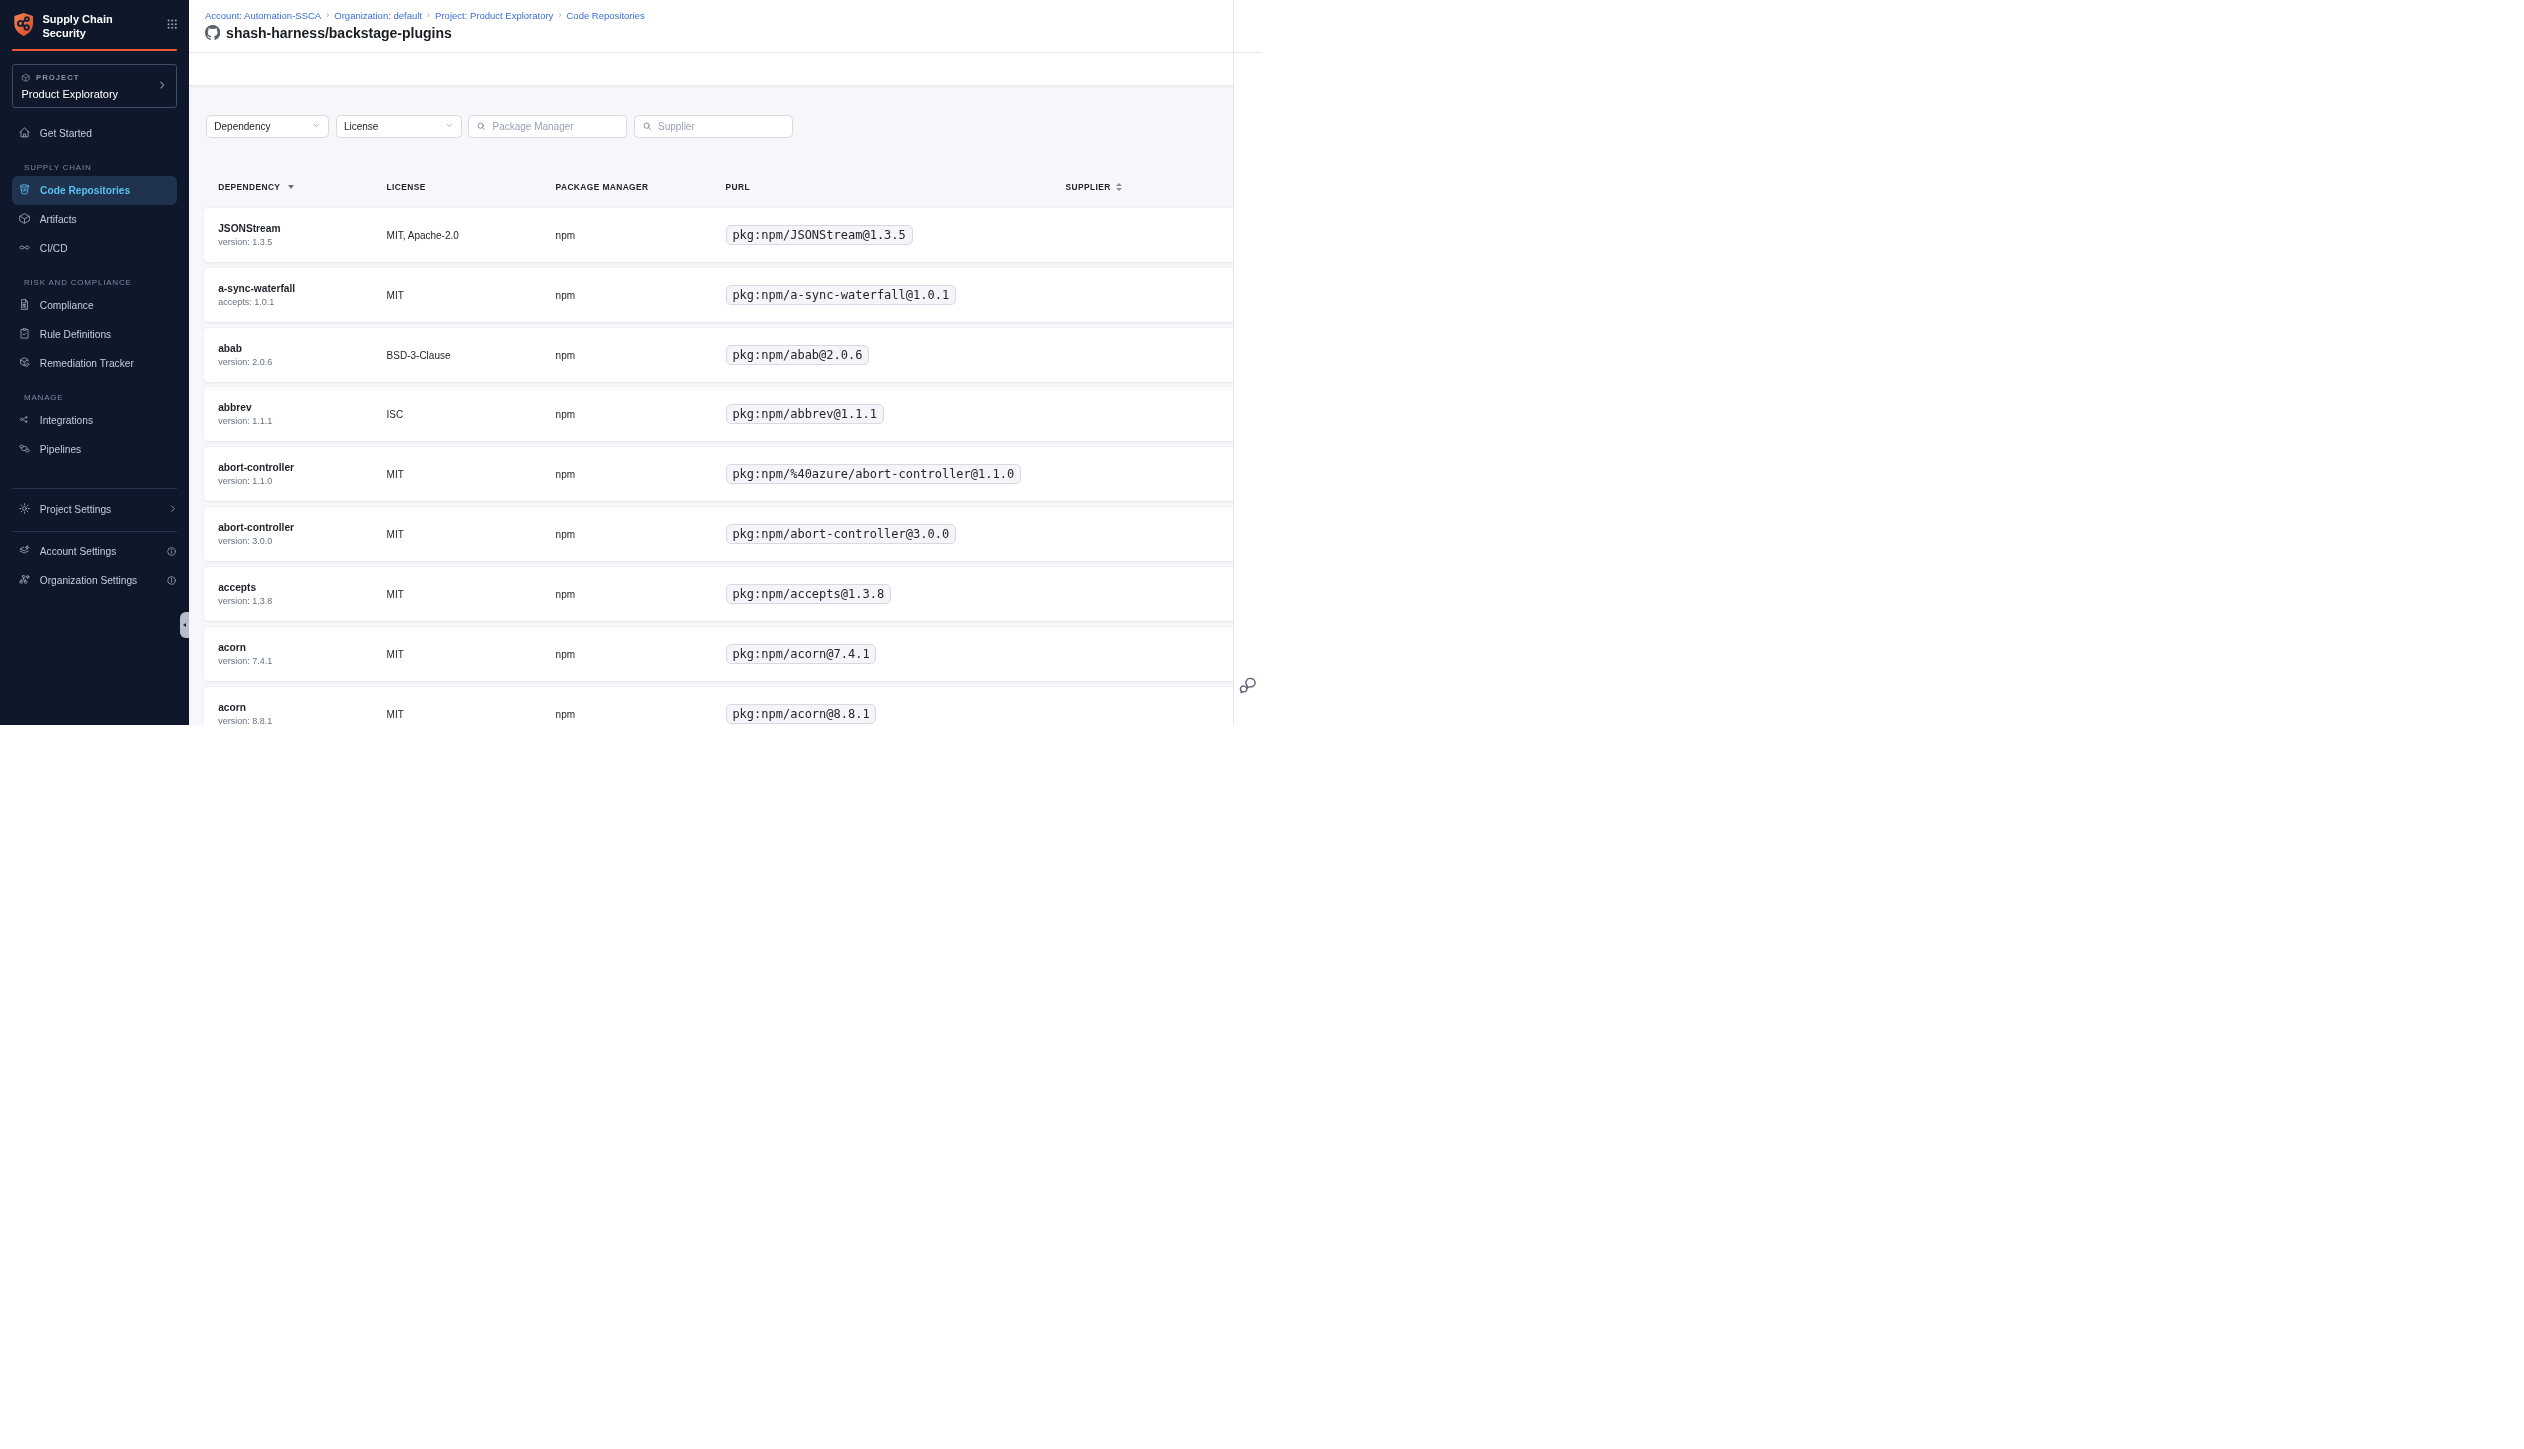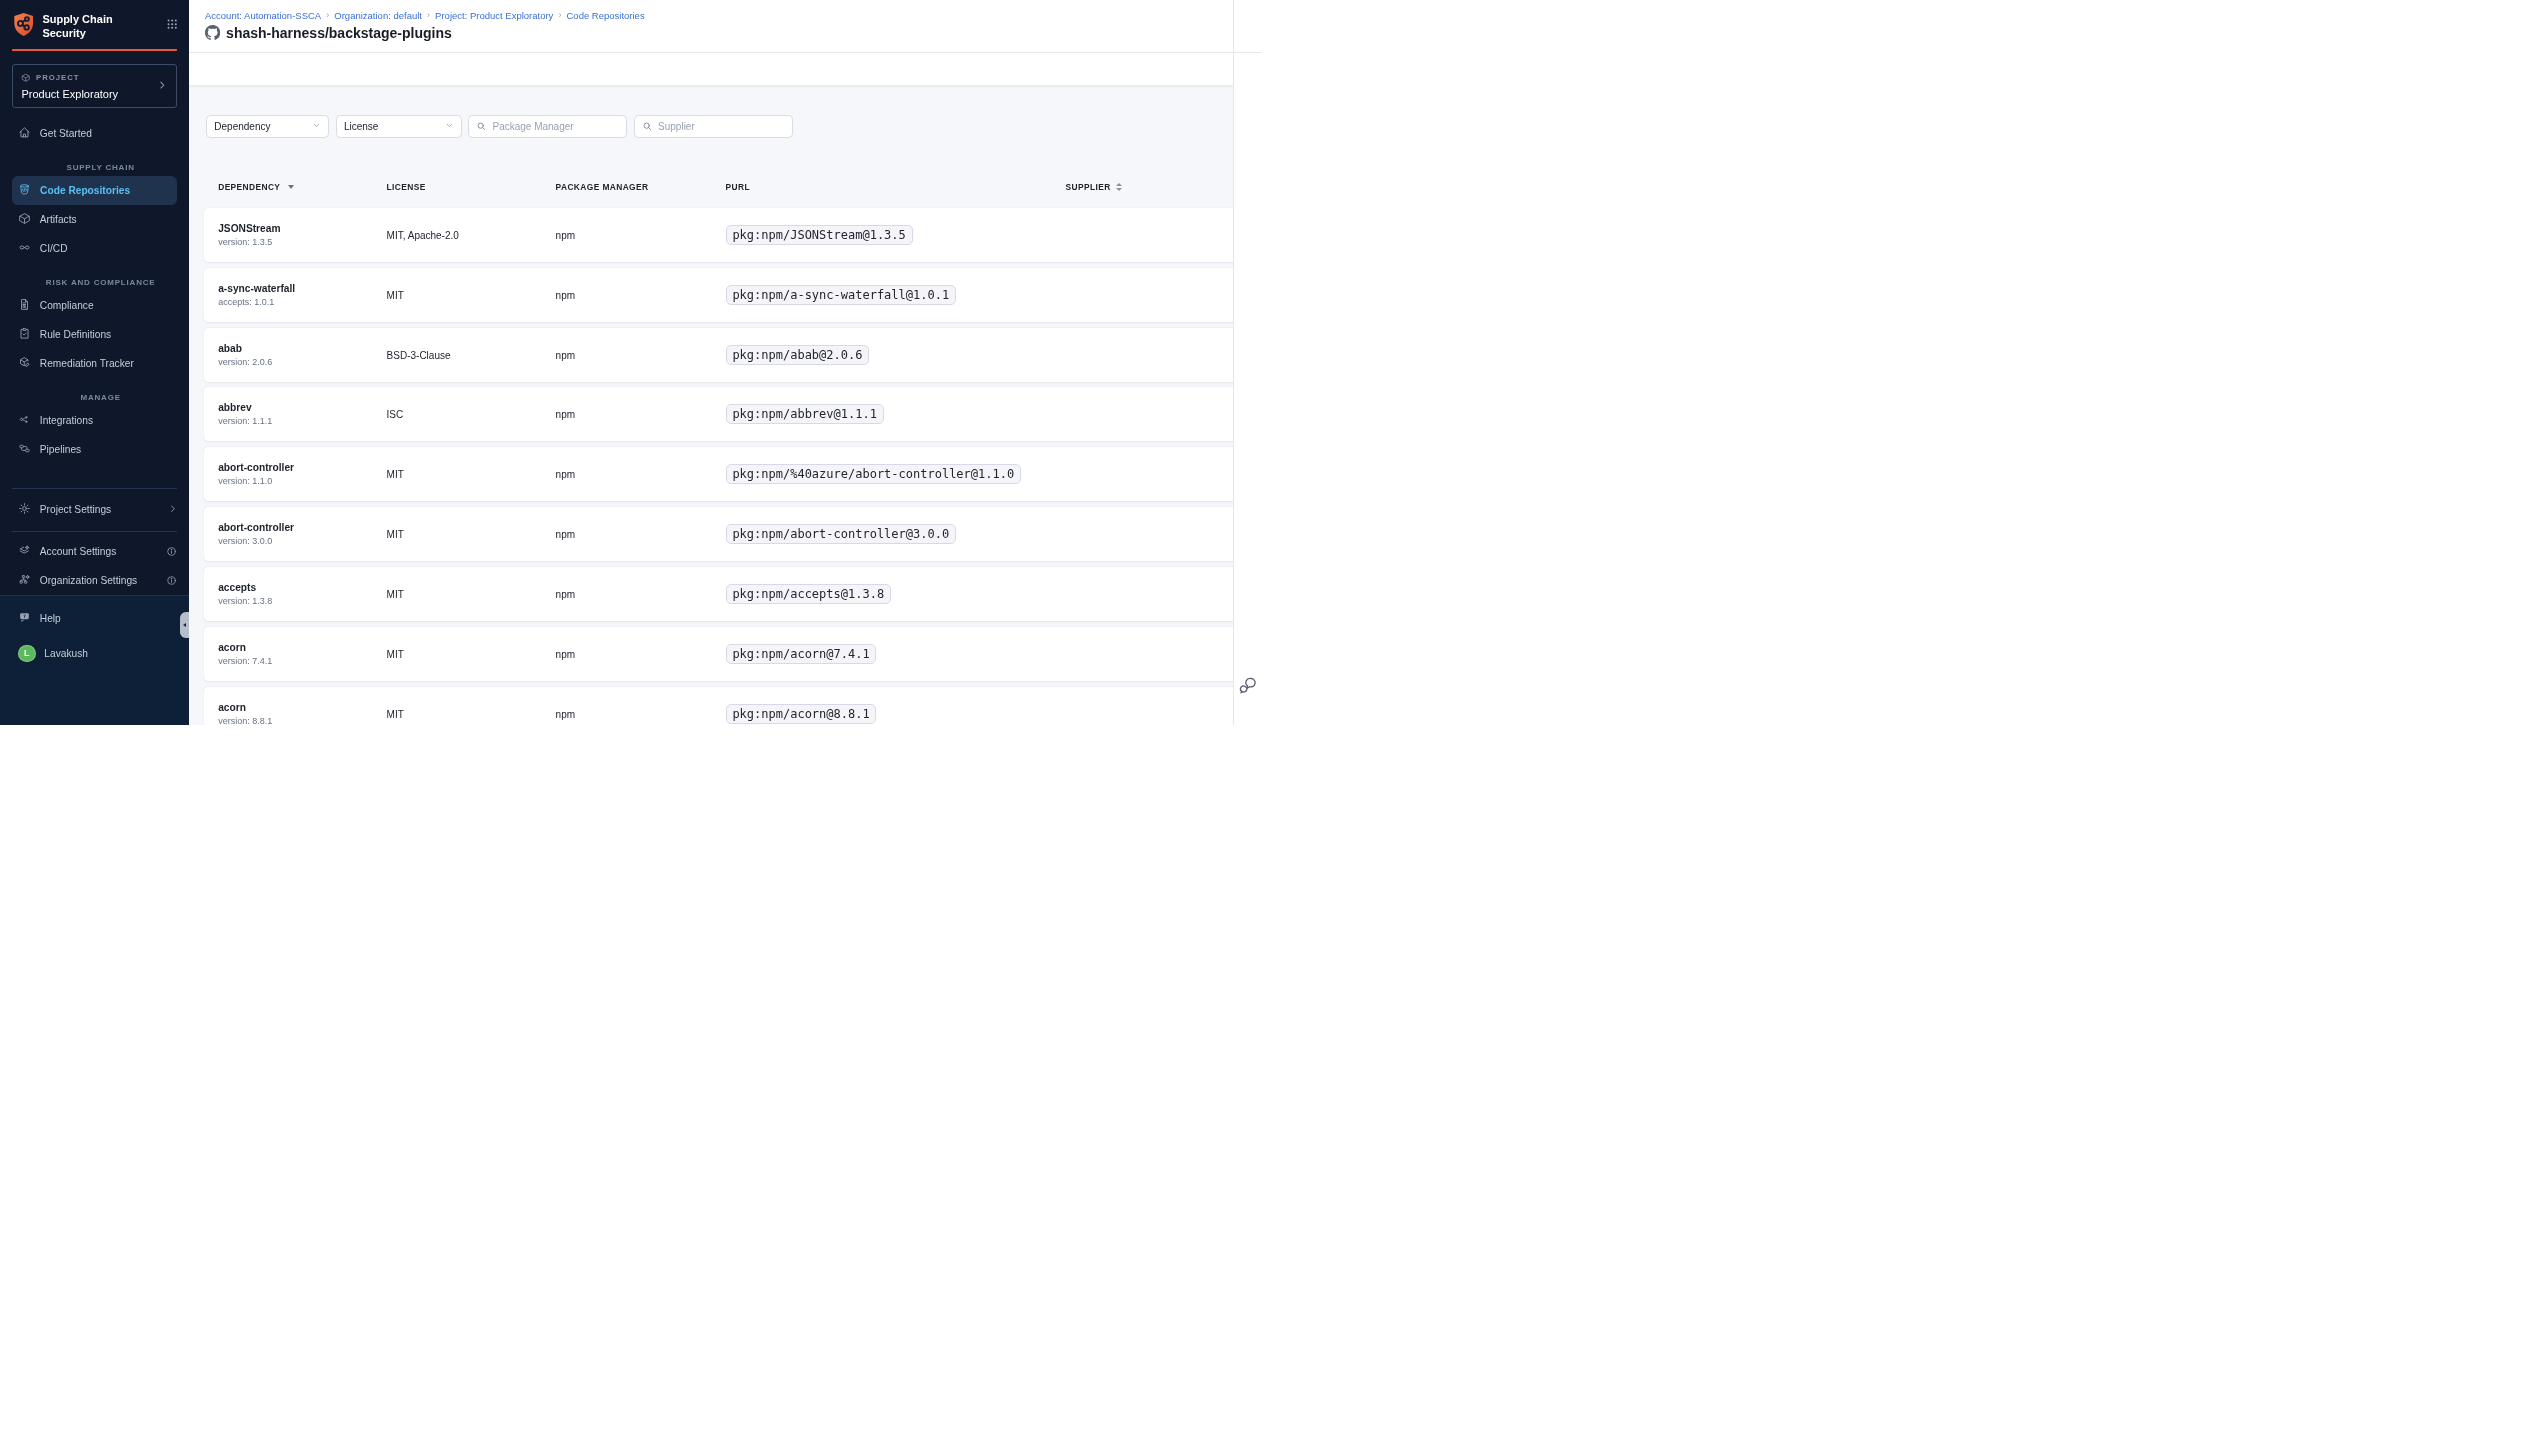--- a/index.html
+++ b/index.html
@@ -17,21 +17,21 @@
   .project-label-row { display:flex; align-items:center; gap:5.1px; color:#8b93a6; }
   .project-label { font-size:7.7px; font-weight:700; letter-spacing:1px; }
   .project-name { color:#fff; font-size:11px; margin-top:3.7px; }
   .project-chevron { margin-left:auto; color:#8b93a6; }
 
   .nav { margin-top:11.7px; }
   .nav-item { display:flex; align-items:center; gap:8.8px; height:29px; padding:0 11.7px 0 18px; font-size:10.2px; color:#c6cdd9; cursor:pointer; position:relative; }
   .nav-item svg { color:#98a2b3; flex-shrink:0; }
   .nav-item.active { background:#20334e; border-radius:5.8px; margin:0 11.7px; padding:0 0 0 6.6px; color:#58c2f2; font-weight:600; }
   .nav-item.active svg { color:#58c2f2; }
-  .nav-section { margin:14.6px 11.7px 4.4px 24px; font-size:8px; font-weight:700; letter-spacing:0.8px; color:#7b88a0;text-align:center; }
+  .nav-section { margin:14.6px 11.7px 4.4px 24px; font-size:8px; font-weight:400; letter-spacing:0.8px; color:#7b88a0; }
   .nav-divider { height:0.7px; background:#233350; margin:24px 11.7px 5.8px 11.7px; }
   .nav-divider.second { margin-top:7.3px; }
   .right-slot { margin-left:auto; color:#8b93a6; display:flex; align-items:center; }
 
   .dock { position:absolute; left:0; right:0; bottom:0; height:130px; background:#0d2038; border-top:0.7px solid #1f3050; padding-top:8px; }
   .avatar { width:17.5px; height:17.5px; border-radius:50%; background:#5bb85c; color:#fff; font-size:8.8px; font-weight:700; display:flex; align-items:center; justify-content:center; border:1.5px solid rgba(255,255,255,.28); }
   .collapse-handle { position:absolute; right:0; top:612px; width:9.5px; height:26px; background:#b6bdcb; border-radius:5.8px 0 0 5.8px; display:flex; align-items:center; justify-content:center; cursor:pointer; }
   .collapse-handle .tri { width:0; height:0; border-top:2.9px solid transparent; border-bottom:2.9px solid transparent; border-right:3.7px solid #13233c; }
 
   
@@ -301,36 +301,20 @@
         <span class="right-slot">
           <svg width="11" height="11" viewBox="0 0 24 24" fill="none" stroke="currentColor" stroke-width="1.7" stroke-linecap="round">
             <circle cx="12" cy="12" r="8.3"></circle>
               <path d="M12 11v5"></path>
               <circle cx="12" cy="8" r="0.6" fill="currentColor"></circle>
           </svg>
         </span>
       </div>
     </nav>
 
-    <div class="dock">
-      <div class="nav-item">
-        <span>
-          <svg width="13" height="13" viewBox="0 0 24 24" style="font-size:14px">
-            <path d="M6.5 4h11a2.5 2.5 0 0 1 2.5 2.5v6a2.5 2.5 0 0 1-2.5 2.5h-11A2.5 2.5 0 0 1 4 12.5v-6A2.5 2.5 0 0 1 6.5 4Z" fill="currentColor"></path>
-            <text x="12" y="12.6" text-anchor="middle" font-size="8.5" font-weight="bold" fill="#0d2038" font-family="DejaVu Sans, sans-serif">?</text>
-            <path d="M7 16.5v2.6l3.4-2.6" fill="none" stroke="currentColor" stroke-width="1.6" stroke-linejoin="round"></path>
-          </svg>
-        </span>
-        <span>Help</span>
-      </div>
-      <div class="nav-item" style="margin-top:5.8px">
-        <span class="avatar">L</span>
-        <span>Lavakush</span>
-      </div>
-    </div>
 
     <div class="collapse-handle">
       <span class="tri"></span>
     </div>
   </aside>
 
   <section class="main">
 
     <header class="page-header">
       <div class="breadcrumb">

